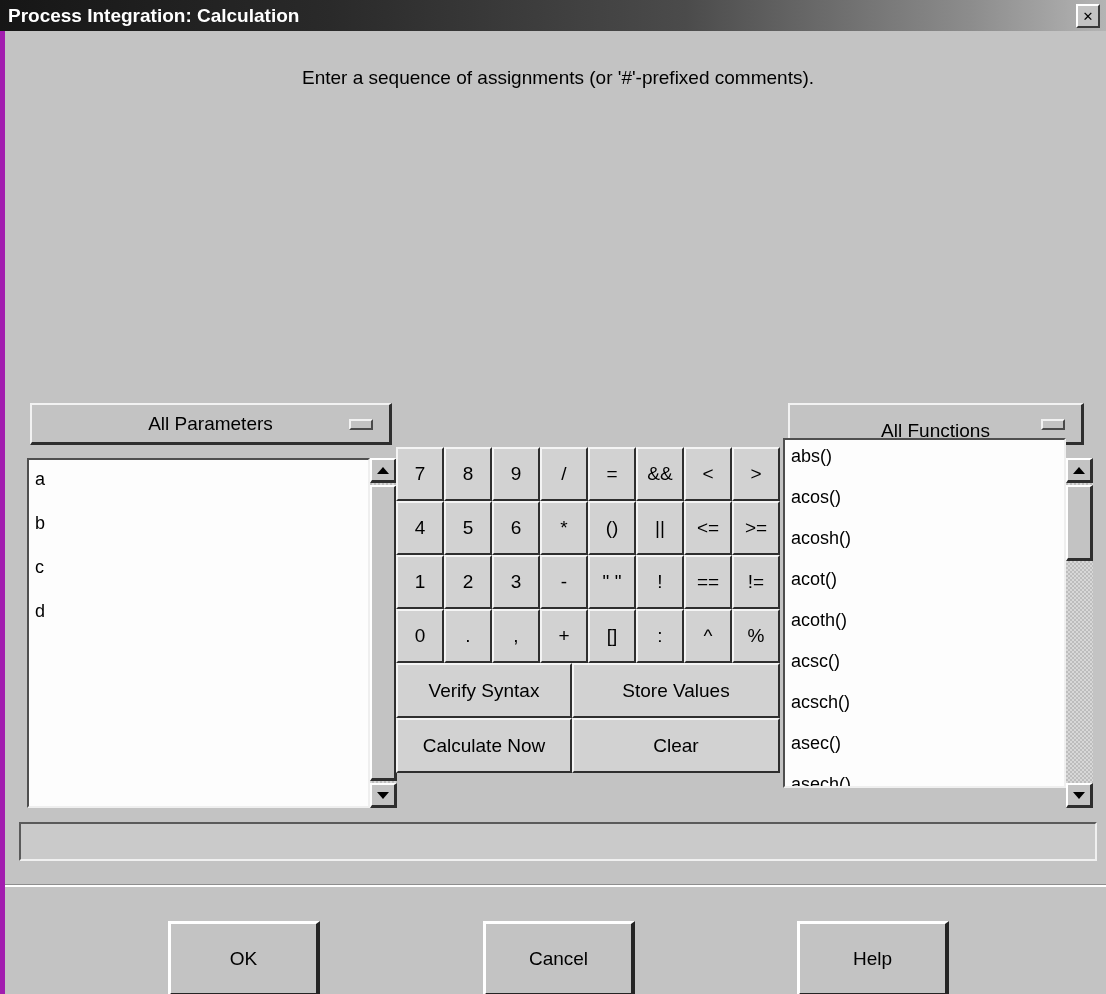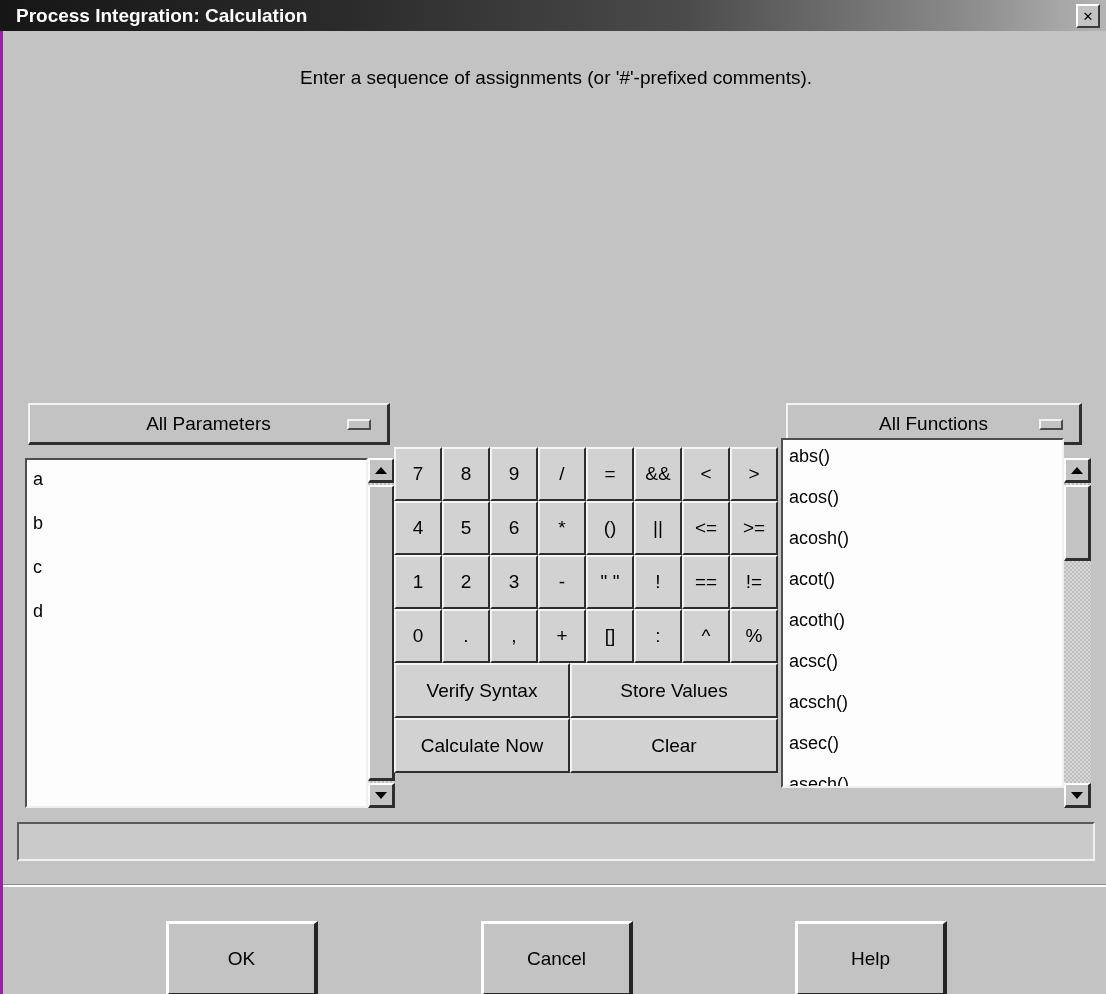--- a/index.html
+++ b/index.html
@@ -21,21 +21,21 @@
   .titlebar {
     position: absolute; left: 0; top: 0; width: 1106px; height: 31px;
     background: linear-gradient(to right, #161616 0%, #2a2a2a 30%, #4b4b4b 62%, #8d8d8d 88%, #b4b4b4 100%);
     display: flex; align-items: center;
   }
   .titlebar-text {
     color: #ffffff;
     font-size: 19px;
     font-weight: bold;
     letter-spacing: 0px;
-    padding-left: 16px;
+    padding-left: 8px;
     white-space: nowrap;
     font-family: "Liberation Sans", sans-serif;
   }
   .close-btn {
     position: absolute; right: 6px; top: 4px;
     width: 20px; height: 20px;
     background: #c3c3c3;
     border-top: 2px solid #ffffff;
     border-left: 2px solid #ffffff;
     border-right: 2px solid #3a3a3a;
@@ -43,21 +43,21 @@
     display: flex; align-items: center; justify-content: center;
     font-size: 13px; line-height: 1; color: #000;
     font-family: "Liberation Sans", sans-serif;
     cursor: pointer;
   }
 
   
   .body-area {
     position: absolute; left: 0; top: 31px; width: 1106px; height: 963px;
     background: #c3c3c3;
-    border-left: 3px solid #a21caf;
+    border-left: 5px solid #a21caf;
     border-top: 0;
     box-sizing: border-box;
   }
 
   .prompt {
     position: absolute; left: 0; top: 36px; width: 1106px;
     text-align: center;
     font-size: 19px; color: #000;
     font-family: "Liberation Sans", sans-serif;
   }
@@ -113,21 +113,21 @@
     position: absolute; right: 16px; top: 50%; margin-top: -5px;
     width: 24px; height: 11px;
     background: #c3c3c3;
     border-top: 2px solid #f2f2f2;
     border-left: 2px solid #f2f2f2;
     border-right: 2px solid #4a4a4a;
     border-bottom: 2px solid #4a4a4a;
     box-sizing: border-box;
   }
   #combo-params { left: 25px; top: 372px; width: 362px; }
-  #combo-funcs  { left: 783px; top: 372px; width: 296px; }
+  #combo-funcs  { left: 783px; top: 372px; width: 296px; align-items: flex-end; }
 
   
   .listbox {
     position: absolute;
     background: #fdfdfd;
     border-top: 2px solid #4f4f4f;
     border-left: 2px solid #4f4f4f;
     border-right: 2px solid #efefef;
     border-bottom: 2px solid #efefef;
     box-sizing: border-box;

